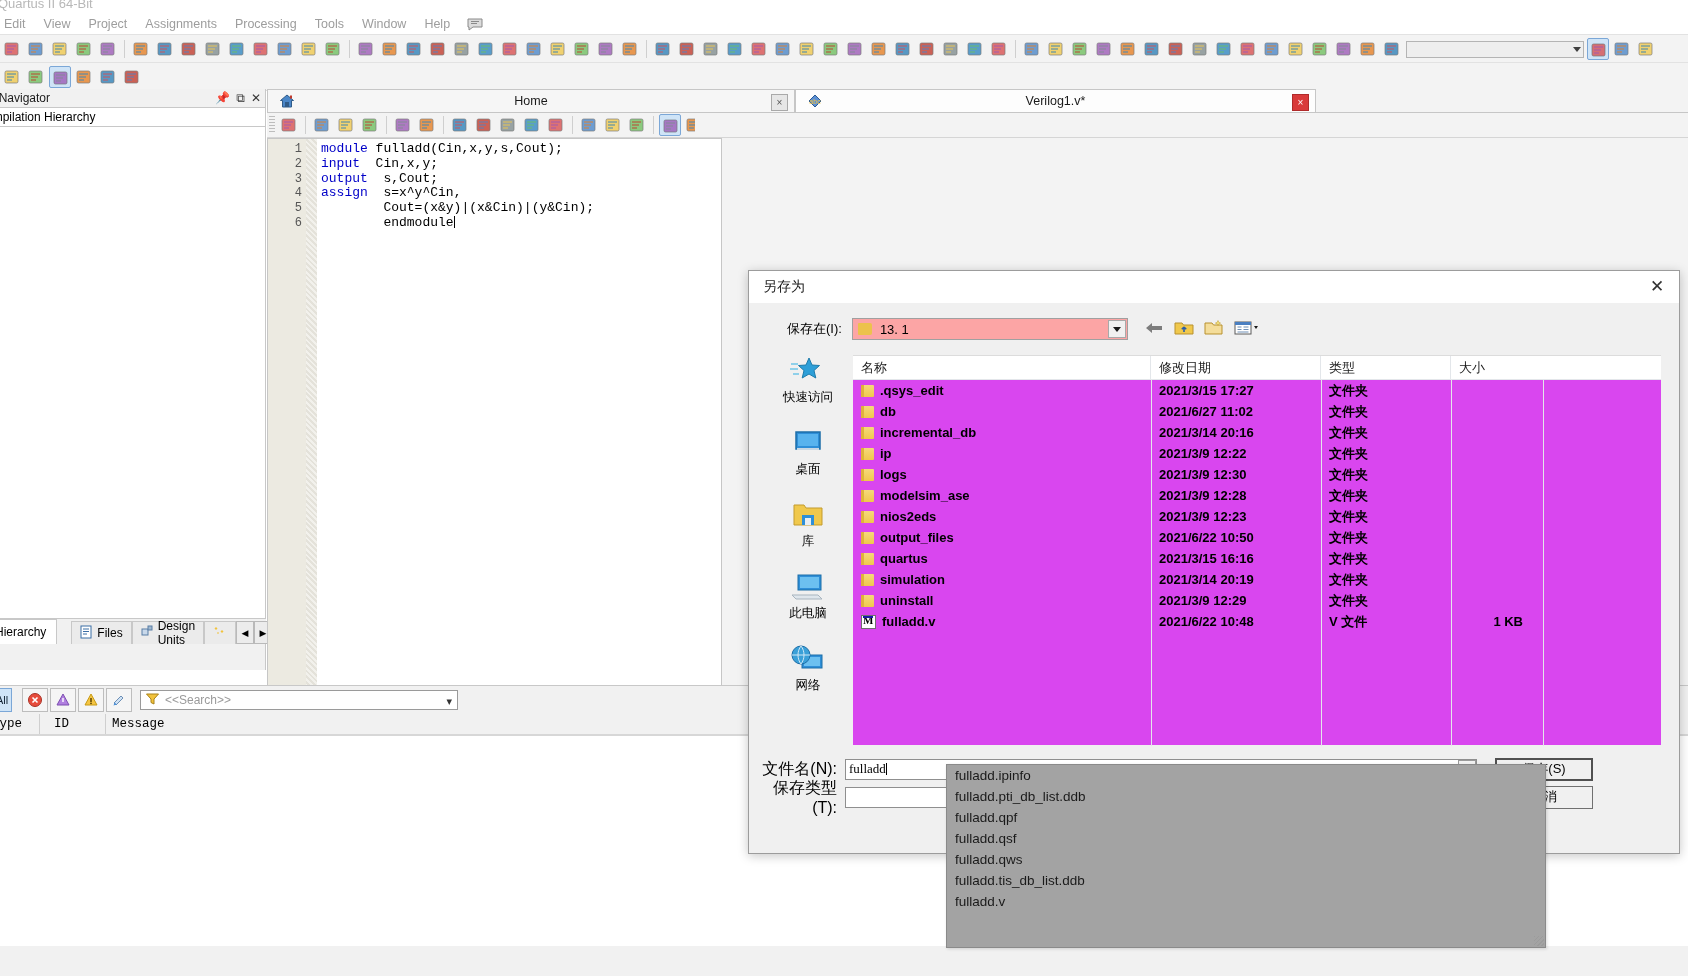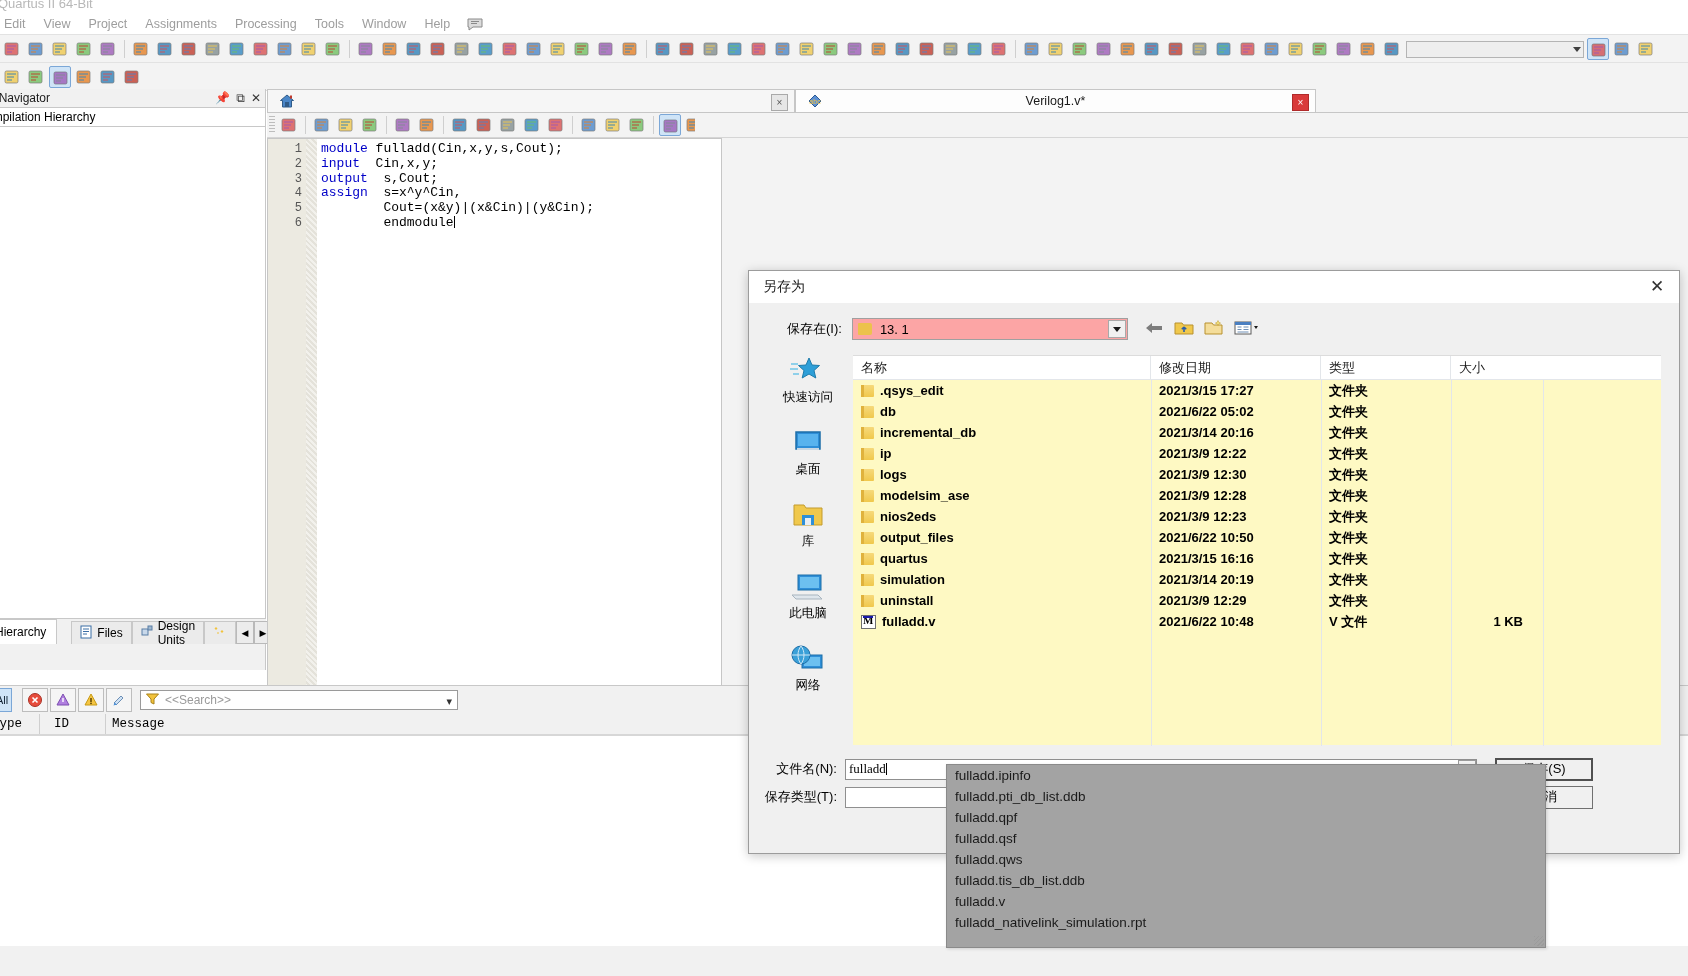--- a/index.html
+++ b/index.html
@@ -229,21 +229,21 @@
   .places {
     position: absolute; left: 16px; top: 52px; width: 86px; height: 390px;
     display: flex; flex-direction: column; align-items: center; gap: 21px;
   }
   .place { display: flex; flex-direction: column; align-items: center; width: 86px; }
   .place .pico { width: 40px; height: 33px; position: relative; }
   .place .plbl { font-size: 12.5px; margin-top: 1px; }
 
   .filelist {
     position: absolute; left: 104px; top: 52px; width: 808px; height: 390px;
-    background: #fef9c3; border-top: 1px solid #dcdcdc; box-sizing: border-box;
+    background: #d946ef; border-top: 1px solid #dcdcdc; box-sizing: border-box;
   }
   .fl-head { display: flex; height: 23px; border-bottom: 1px solid #e3e6ea; background: #ffffff; }
   .fl-head .hc {
     font-size: 13px; color: #1a1a1a; padding-left: 8px; box-sizing: border-box;
     display: flex; align-items: center; border-right: 1px solid #e3e6ea;
   }
   .fl-rows { position: relative; font-weight: bold; }
   .fl-row { display: flex; height: 21px; align-items: center; font-size: 13px; }
   .fl-c { box-sizing: border-box; padding-left: 8px; display: flex; align-items: center; height: 21px; overflow: hidden; white-space: nowrap;}
   .c-name { width: 298px; }
@@ -253,21 +253,21 @@
   .fico { width: 13px; height: 12px; margin-right: 6px; flex: 0 0 auto; position: relative;}
   .fico.folder { background: linear-gradient(#f6d97b,#f0c84c); border-radius: 1px; }
   .fico.folder::before { content:''; position:absolute; left:0; top:0; width:3px; height:12px; background:#e0b23c;}
   .fico.vfile { background: #ffffff; border: 1px solid #6f6f6f; }
   .fico.vfile::before { content:'M'; position:absolute; left:1px; top:-2px; font-size: 11px; font-weight:700; font-family:"Liberation Serif",serif;}
   .fico.vfile::after { content:''; position:absolute; left:1px; top:0px; width:10px; height:2px; background:#1a1aa8;}
   .vline { position:absolute; top: 0; width: 1px; background: #e3e6ea; }
 
   .form-area { position: absolute; left: 0; top: 452px; width: 100%; }
   .frow { display: flex; align-items: center; height: 28px; }
-  .frow .flbl { width: 96px; text-align: right; font-size: 13px; padding-right: 8px; box-sizing: border-box; }
+  .frow .flbl { width: 96px; text-align: right; font-size: 16px; padding-right: 8px; box-sizing: border-box; }
   .fld {
     height: 21px; background: #ffffff; border: 1px solid #8f8f8f;
     box-sizing: border-box; position: relative; display: flex; align-items: center;
   }
   .fld .val { font-family: Liberation Serif, serif; font-size: 13px; padding-left: 3px; }
   .fld .dd {
     position: absolute; right: 0px; top: 0px; width: 18px; height: 19px;
     background: #f2f2f2; border: 1px solid #9a9a9a; box-sizing: border-box;
     display: flex; align-items: center; justify-content: center;
   }
@@ -781,20 +781,21 @@
   <div class="editorzone">
     <div class="tabrow">
       <div class="doctab" style="width:528px">
         <span class="ico">
           <svg width="18" height="18" viewBox="0 0 18 18">
               <path d="M9 3L2.5 8.5h2V15h9V8.5h2z" fill="#4a86c8" stroke="#2f5b88"></path>
               <rect x="7" y="10" width="4" height="5" fill="#2f5b88"></rect>
               <path d="M12 3.5h2v3h-2z" fill="#c0392b"></path>
             </svg>
         </span>
+        <span class="ttl">Home</span>
         <span class="xbtn">×</span>
       </div>
       <div class="doctab active" style="width:521px">
         <span class="ico">
           <svg width="18" height="18" viewBox="0 0 18 18">
               <path d="M9 3l6 6-6 6-6-6z" fill="#5b8fd4" stroke="#2c5a93"></path>
               <text x="9" y="11.5" font-size="7" fill="#f5c542" text-anchor="middle" font-family="Liberation Sans">abc</text>
             </svg>
         </span>
         <span class="ttl">Verilog1.v*</span>
@@ -1107,21 +1108,21 @@
               </div>
               <div class="fl-c c-date">2021/3/15 17:27</div>
               <div class="fl-c c-type">文件夹</div>
               <div class="fl-c c-size"></div>
             </div>
             <div class="fl-row">
               <div class="fl-c c-name">
                 <span class="fico folder"></span>
                 <span>db</span>
               </div>
-              <div class="fl-c c-date">2021/6/22 05:02</div>
+              <div class="fl-c c-date">2021/6/27 11:02</div>
               <div class="fl-c c-type">文件夹</div>
               <div class="fl-c c-size"></div>
             </div>
             <div class="fl-row">
               <div class="fl-c c-name">
                 <span class="fico folder"></span>
                 <span>incremental_db</span>
               </div>
               <div class="fl-c c-date">2021/3/14 20:16</div>
               <div class="fl-c c-type">文件夹</div>
@@ -1239,17 +1240,16 @@
   </div>
 
   <div class="ac-list" id="aclist">
     <div class="ac-item">fulladd.ipinfo</div>
       <div class="ac-item">fulladd.pti_db_list.ddb</div>
       <div class="ac-item">fulladd.qpf</div>
       <div class="ac-item">fulladd.qsf</div>
       <div class="ac-item">fulladd.qws</div>
       <div class="ac-item">fulladd.tis_db_list.ddb</div>
       <div class="ac-item">fulladd.v</div>
-      <div class="ac-item">fulladd_nativelink_simulation.rpt</div>
   <div class="ac-grip"></div>
     </div>
 
 </div>
 
 </body></html>

